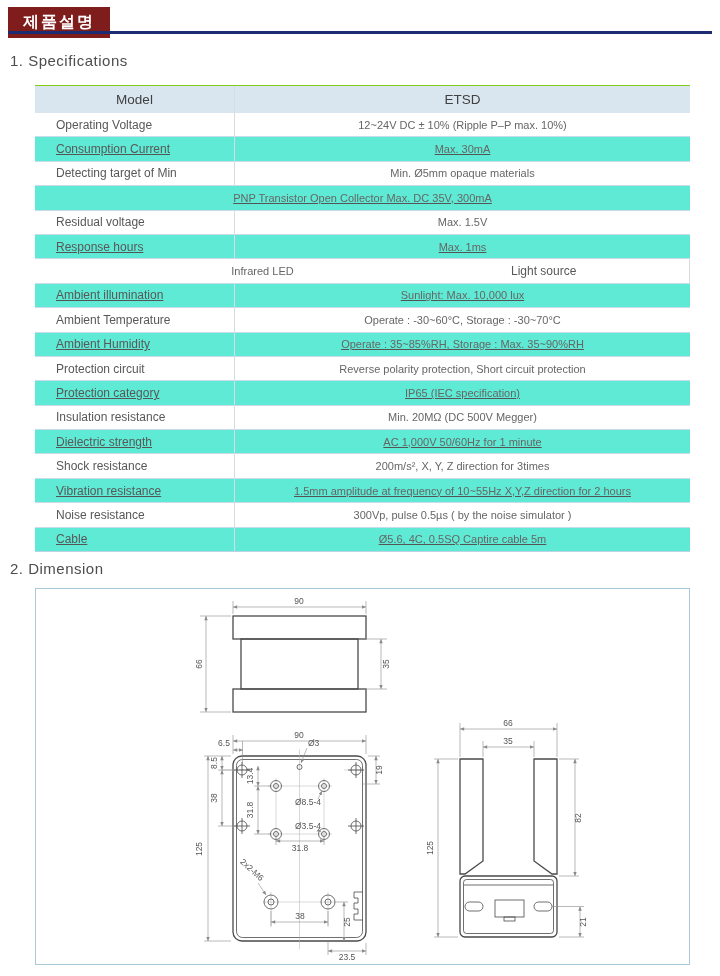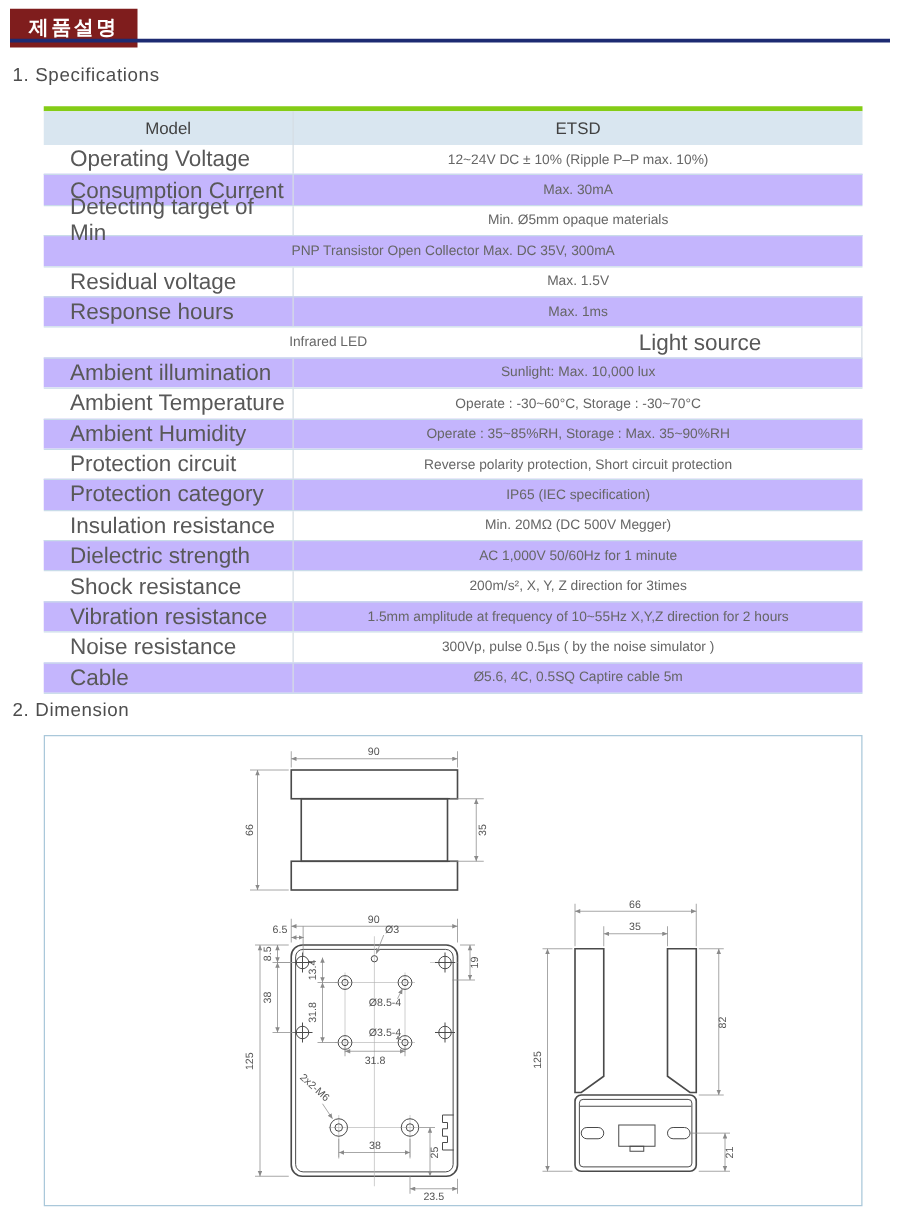--- a/index.html
+++ b/index.html
@@ -11,29 +11,29 @@
   .badge{
     position:absolute;left:8px;top:7px;background:#7f1d1d;color:#fff;
     font-size:16px;font-weight:bold;padding:5px 15px;letter-spacing:2px;
   }
   .rule{position:absolute;left:8px;right:8px;top:31px;height:3px;background:#1d2b72;}
   .sec-title{position:absolute;left:10px;font-size:15px;color:#4d4d4d;letter-spacing:0.5px;}
   #sec1{top:52px;}
   #sec2{top:560px;}
   .spec-table{
     position:absolute;left:35px;top:85px;width:655px;
-    border-top:4px solid #84cc16;border-bottom:1px solid #bcd3e4;
+    border-top:1px solid #84cc16;border-bottom:1px solid #bcd3e4;
     font-size:11px;
   }
   .tr{display:flex;height:23.4px;border-top:1px solid #c9dce9;background:#fff;}
   .tr:first-child{border-top:none;}
-  .tr.alt{background:#c4b5fd;}
+  .tr.alt{background:#5eead4;text-decoration:underline;}
   .tr.head{height:27px;background:#d9e6f0;border-top:none;}
   .td{display:flex;align-items:center;box-sizing:border-box;}
-  .td.lbl{width:200px;padding-left:21px;border-right:1px solid #d5dde3;font-size:18px;color:#585858;}
+  .td.lbl{width:200px;padding-left:21px;border-right:1px solid #d5dde3;font-size:12px;color:#585858;}
   .td.val{flex:1;justify-content:center;text-align:center;color:#666;font-size:11px;}
   .tr.head .td{justify-content:center;padding-left:0;font-size:13.5px;color:#414141;}
   .tr.head .td.lbl{padding-left:0;}
   .dim-panel{
     position:absolute;left:35px;top:588px;width:653px;height:375px;
     border:1px solid #aac8da;background:#fff;
   }
   
   .pl{fill:none;stroke:#4a4a4a;stroke-width:1.3;}
   .pl2{fill:none;stroke:#4a4a4a;stroke-width:0.8;}

